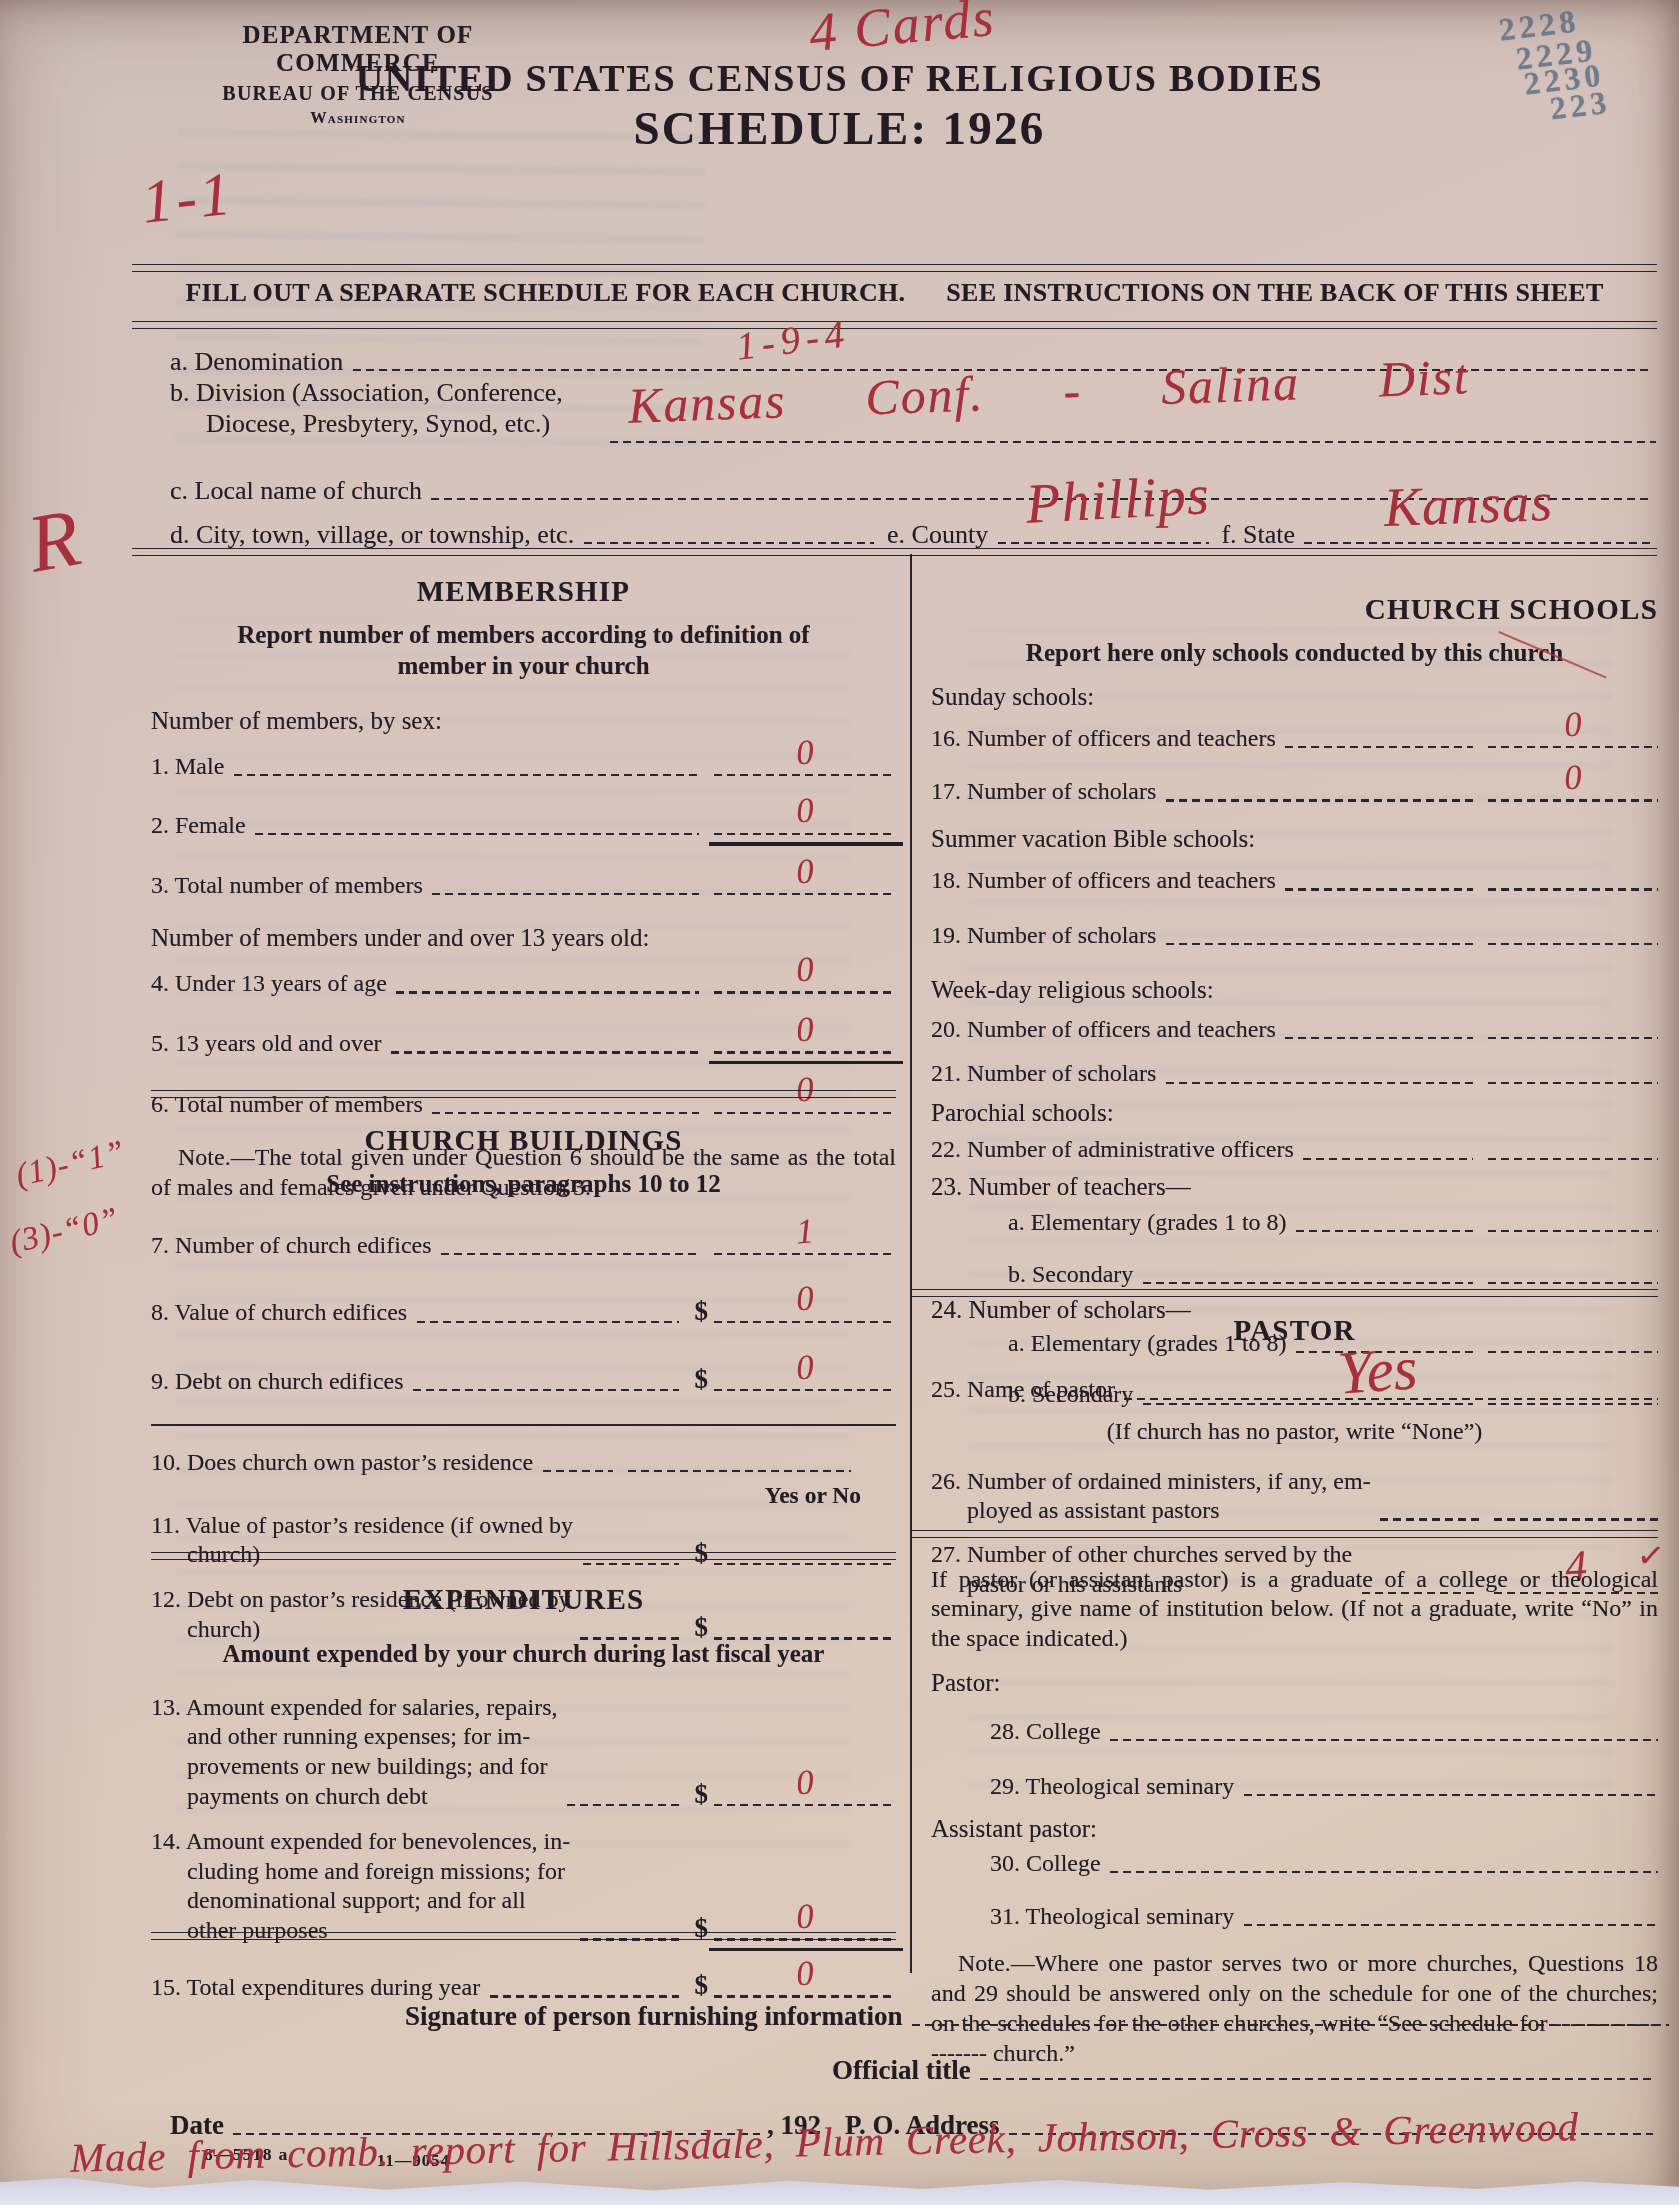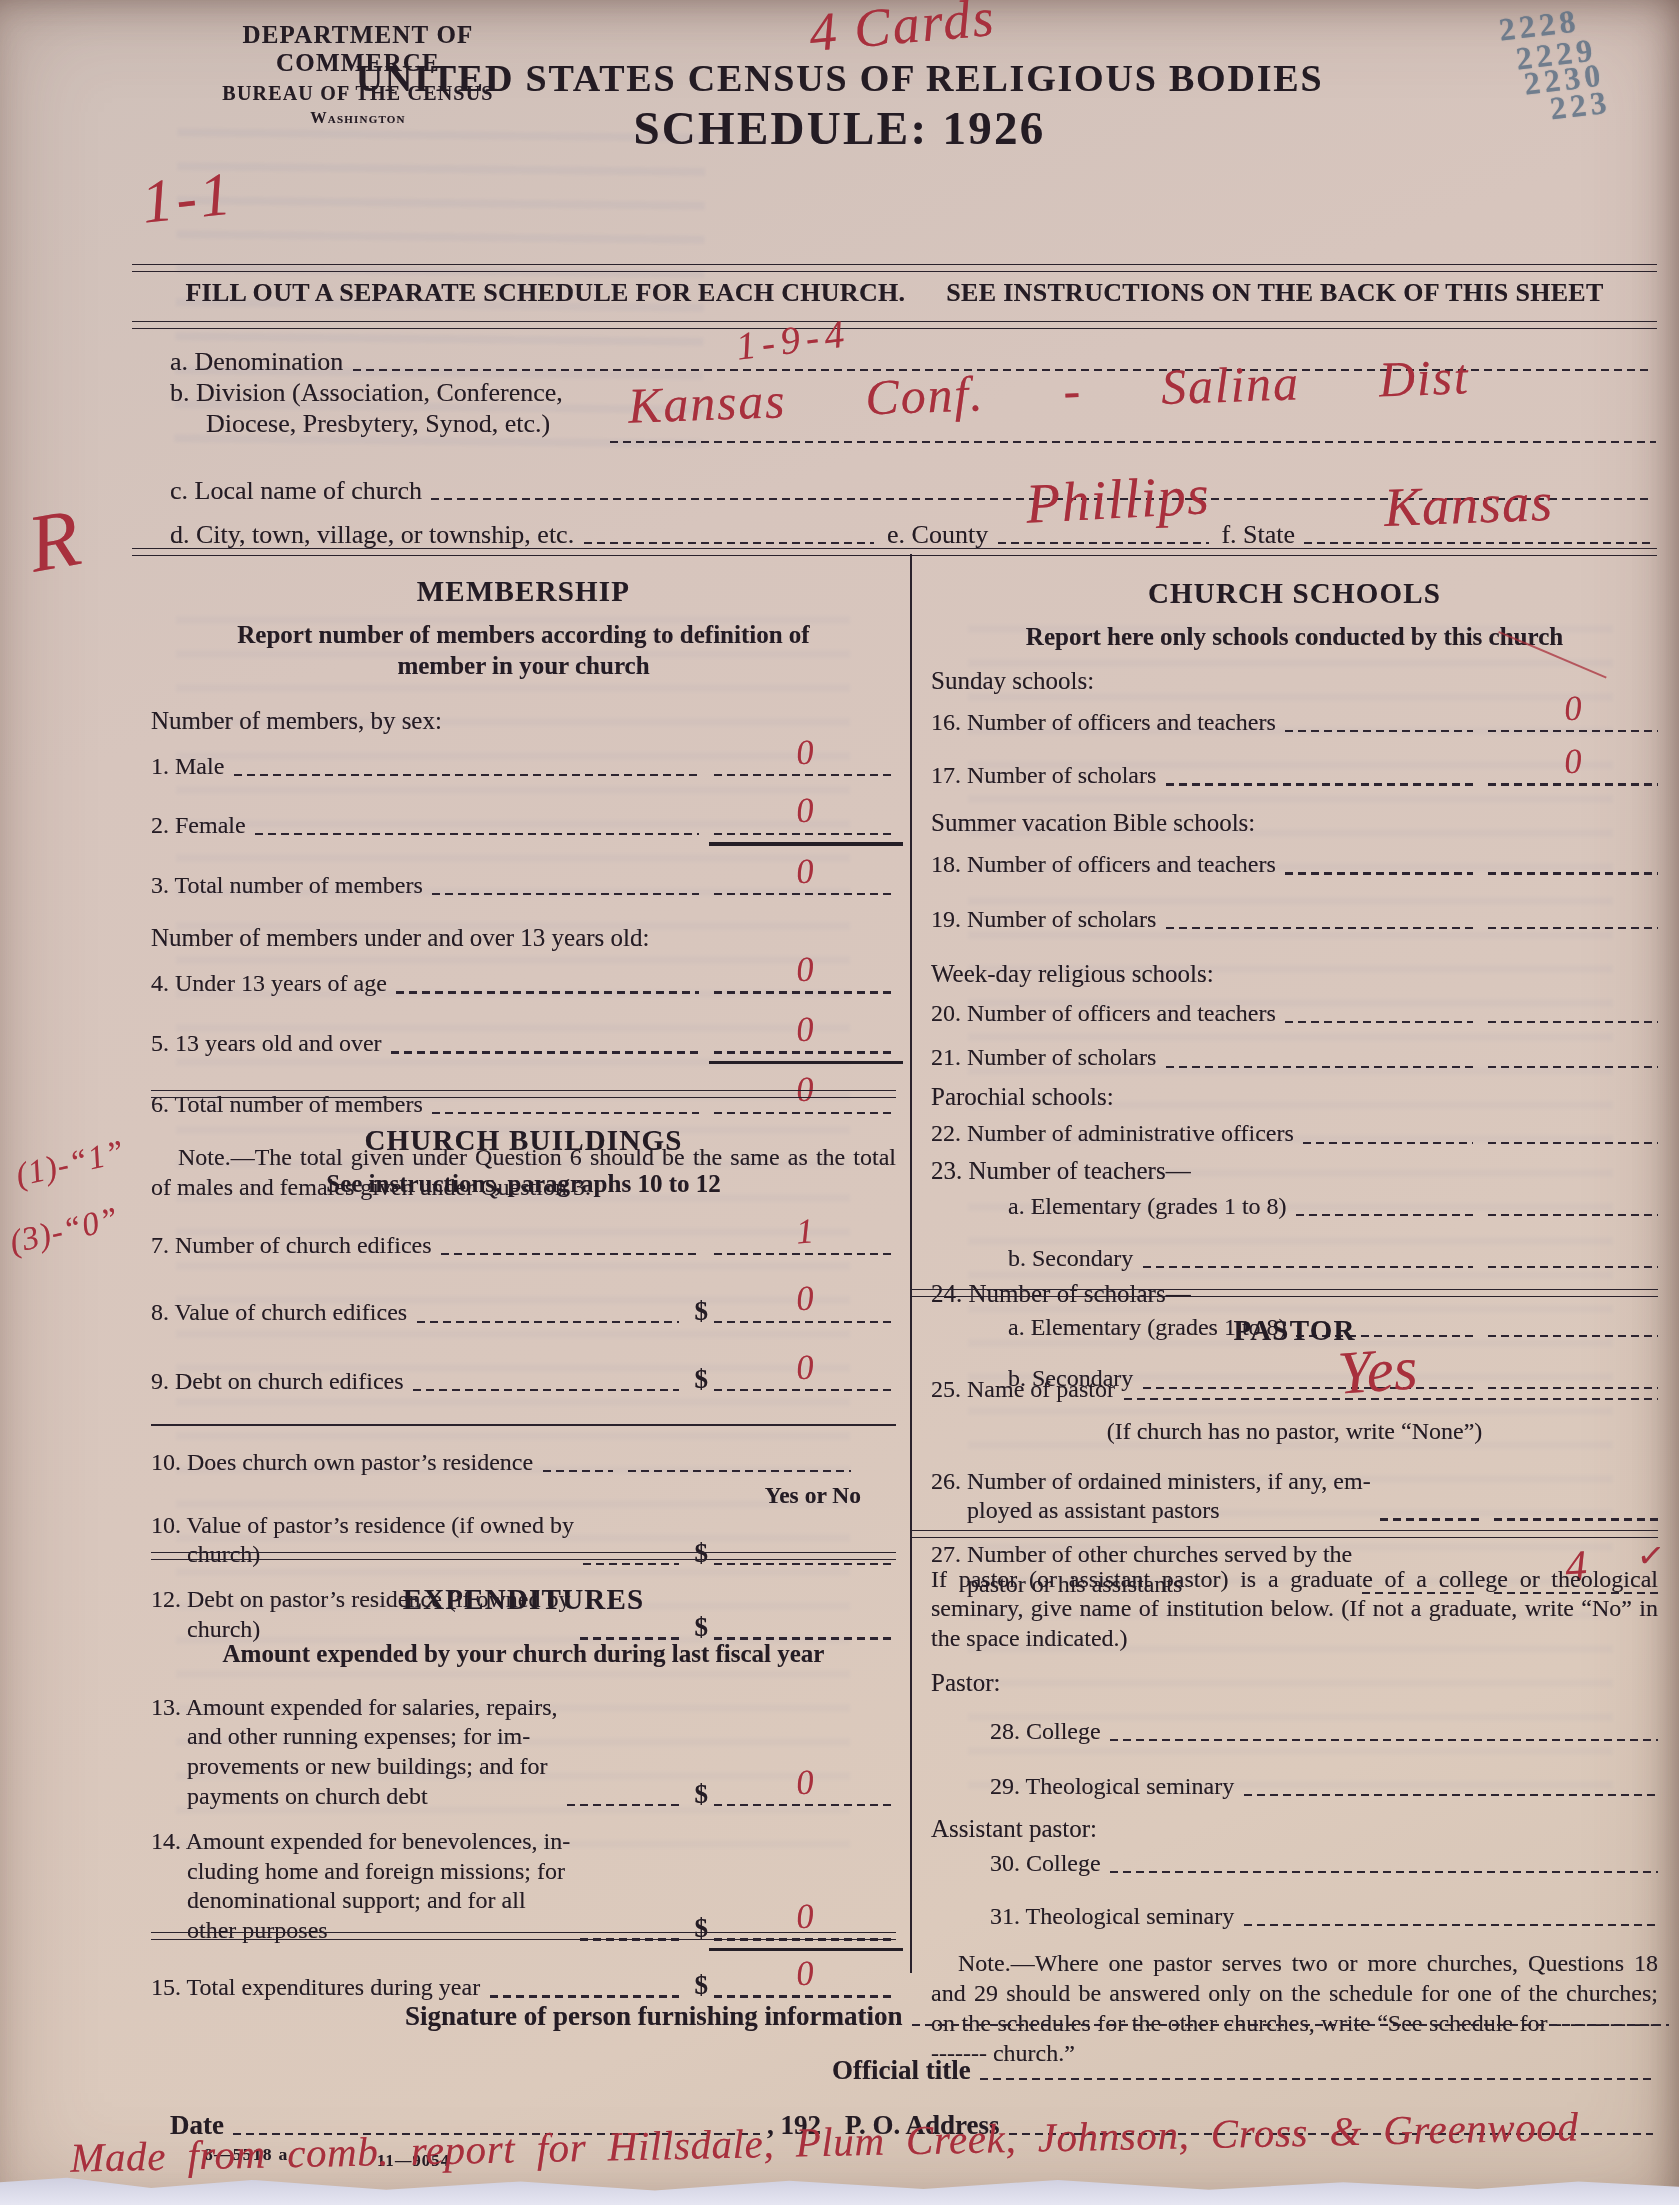--- a/index.html
+++ b/index.html
@@ -260,21 +260,21 @@
     <div class="q" style="margin-top:22px;">
       <span class="qt">10. Does church own pastor’s residence</span>
       <span class="lead dl" style="flex:0 0 70px;"></span>
       <span class="ans" style="width:223px;">
           <span class="dl" style="display:block;"></span>
         </span>
       <span class="capt">Yes or No</span>
     </div>
     <div class="q" style="margin-top:33px;">
       <span class="qlines">
-          <span style="display:block;">10. Value of pastor’s residence (if owned by</span>
+          <span style="display:block;">11. Value of pastor’s residence (if owned by</span>
           <span class="cont" style="display:block;">church)</span>
         </span>
       <span class="lead dl"></span>
       <span class="dol">$</span>
       <span class="ans">
           <span class="dl" style="display:block;"></span>
         </span>
     </div>
     <div class="q" style="margin-top:15.2px;">
       <span class="qlines">
@@ -330,21 +330,21 @@
           <span class="hand hv">0</span>
         </span>
     </div>
   </div>
   <div class="abs rule2 rm3"></div>
 
   <div class="abs hand bn bn1">(1)-“1”</div>
   <div class="abs hand bn bn2">(3)-“0”</div>
 
   <div class="sec sec-schools">
-    <div class="sect" style="margin-top:14px;">CHURCH SCHOOLS</div>
+    <div class="sect" style="margin-top:30px;text-align:right;">CHURCH SCHOOLS</div>
     <div class="ssub">Report here only schools conducted by this church</div>
     <div class="glabel" style="margin-top:13px;">Sunday schools:</div>
     <div class="q" style="margin-top:11.7px;">
       <span class="qt">16. Number of officers and teachers</span>
       <span class="lead dl"></span>
       <span class="ans" style="width:170px;">
           <span class="dl" style="display:block;"></span>
           <span class="hand hv">0</span>
         </span>
     </div>

